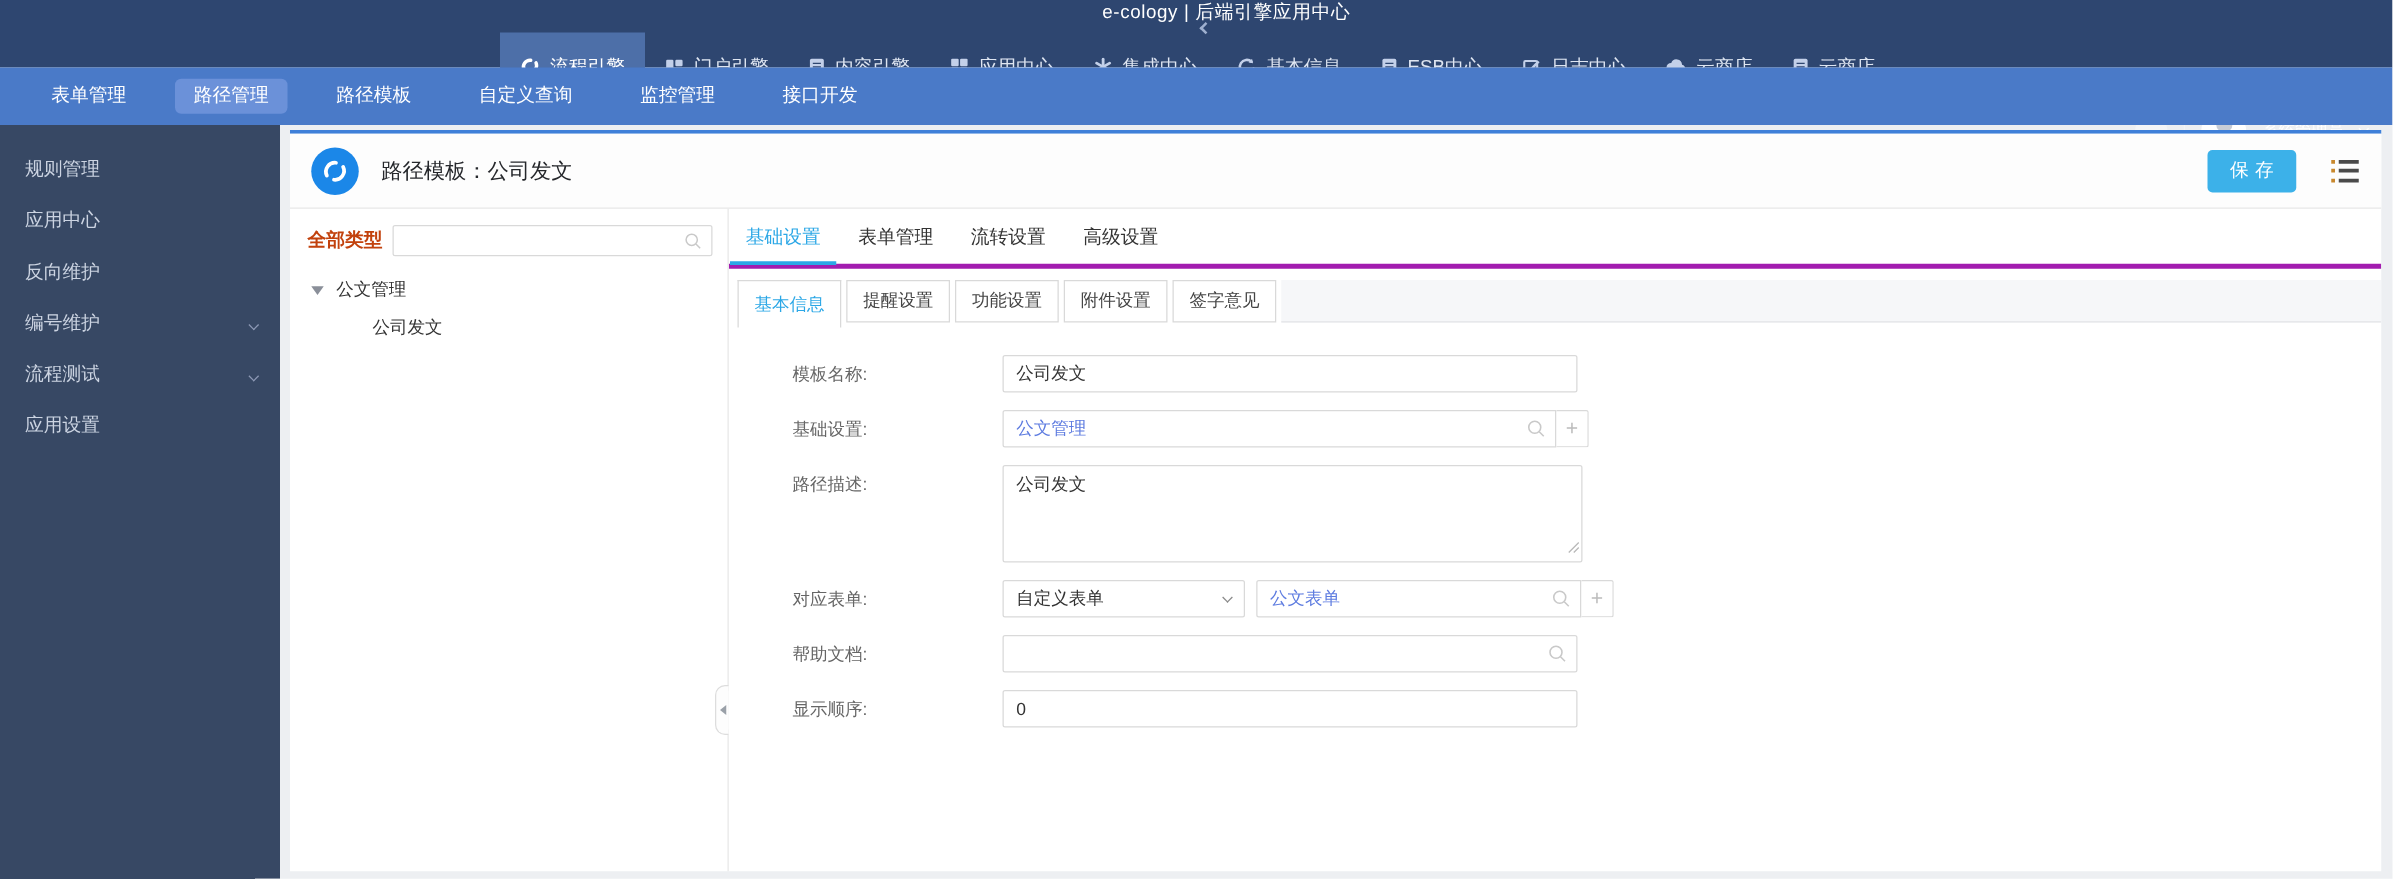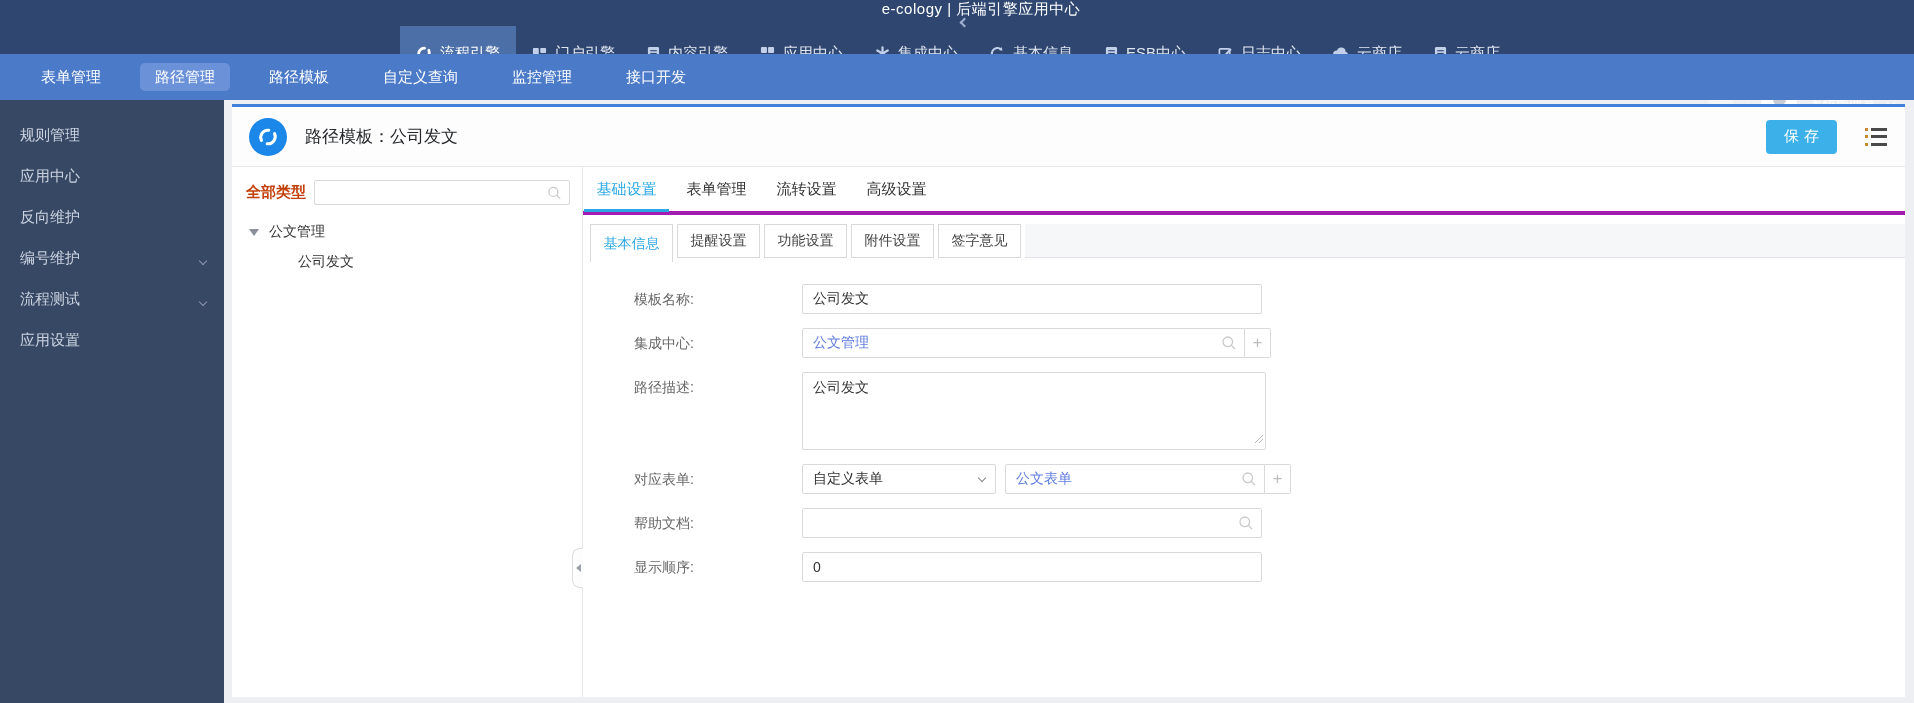--- a/index.html
+++ b/index.html
@@ -373,21 +373,21 @@
         </div>
 
         <div class="form">
 
           <div class="form-row">
             <div class="form-label">模板名称:</div>
             <input class="txt-input" type="text" value="公司发文" style="">
           </div>
 
           <div class="form-row">
-            <div class="form-label">集成中心:</div>
+            <div class="form-label">基础设置:</div>
             <div class="lookup-wrap">
               <span class="lookup">
                 <input type="text" value="公文管理" style="">
                 <span class="mag">
                   <svg width="16" height="16" viewBox="0 0 20 20">
                       <circle cx="8.5" cy="8.5" r="6" fill="none" stroke="#c9c9c9" stroke-width="1.6"></circle>
                       <line x1="13" y1="13" x2="17.5" y2="17.5" stroke="#c9c9c9" stroke-width="1.6"></line>
                     </svg>
                 </span>
               </span>

